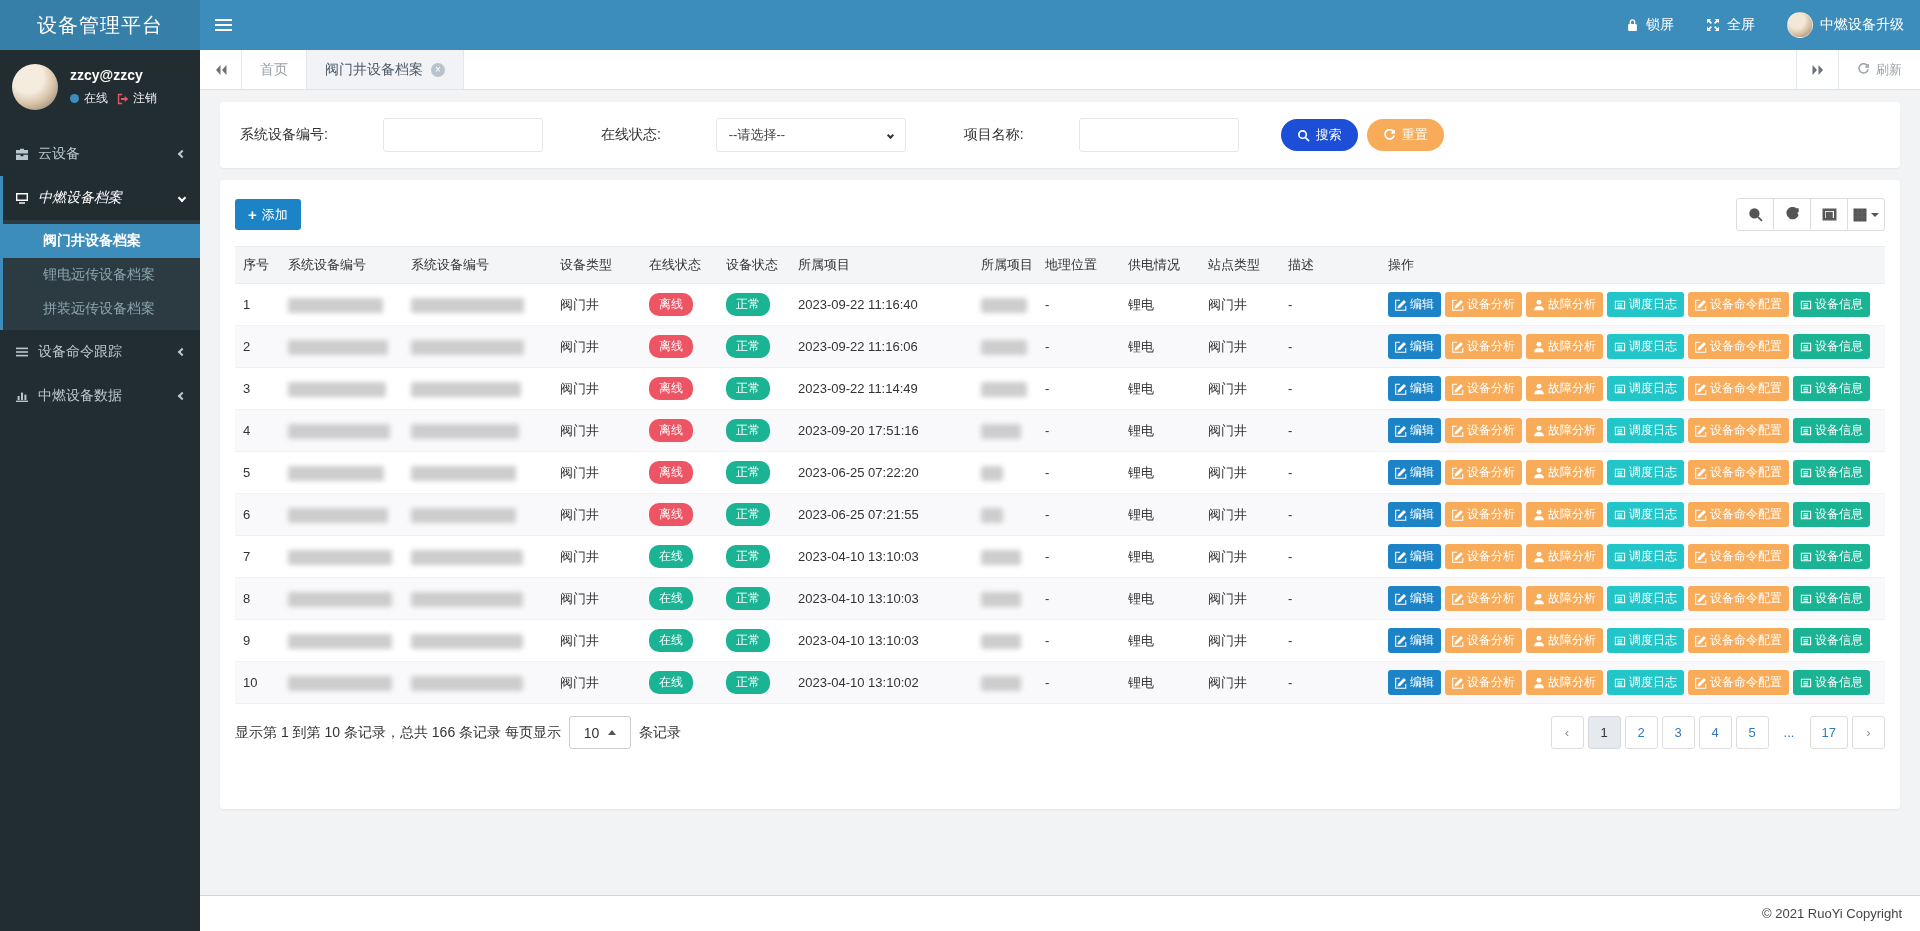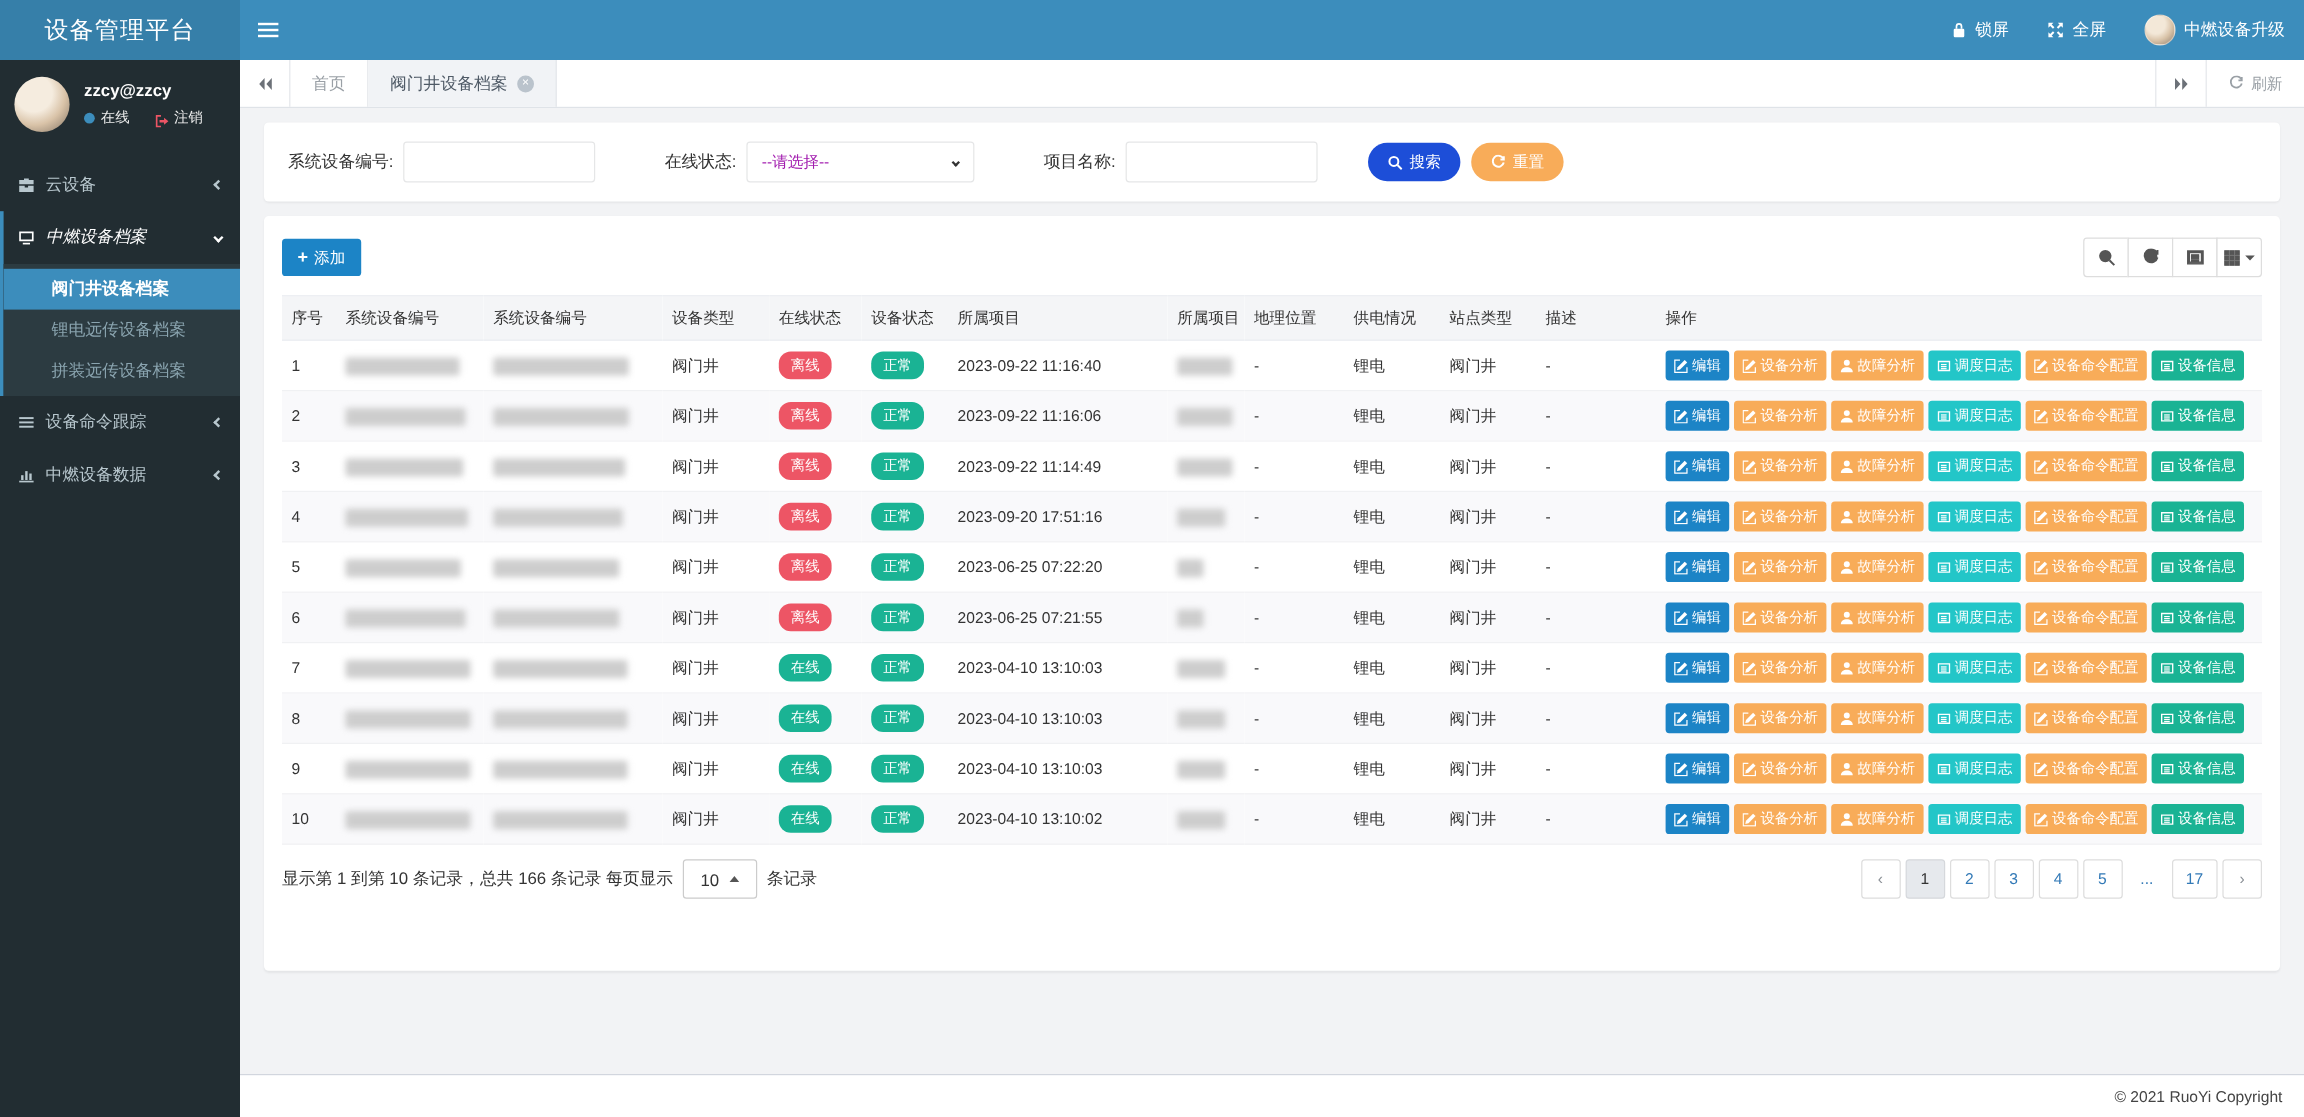--- a/index.html
+++ b/index.html
@@ -21,21 +21,21 @@
   .page-body { flex:1; display:flex; min-height:0; }
   .sidebar { width:200px; flex-shrink:0; background:#222d32; color:#b8c7ce; }
   .main { flex:1; display:flex; flex-direction:column; min-width:0; }
 
   
   .user-panel { display:flex; gap:12px; padding:14px 12px 12px; align-items:center; }
   .avatar-lg { width:46px; height:46px; border-radius:50%; flex-shrink:0; background:radial-gradient(circle at 35% 30%, #f5ecdf 0 35%, #d9c3a8 60%, #7d6e5f 100%); }
   .user-meta .u-name { color:#fff; font-size:14px; font-weight:bold; margin-bottom:7px; }
   .user-meta .u-status { display:flex; align-items:center; gap:5px; font-size:12px; color:#eee; }
   .dot-online { width:9px; height:9px; border-radius:50%; background:#3c8dbc; display:inline-block; }
-  .logout-link { display:flex; align-items:flex-end; gap:4px; margin-left:16px; cursor:pointer; color:#eee; }
+  .logout-link { display:flex; align-items:center; gap:4px; margin-left:4px; cursor:pointer; color:#eee; }
   .logout-link svg { fill:#ed5565; }
 
   .menu { margin-top:10px; list-style:none; }
   .menu-item { height:44px; display:flex; align-items:center; gap:9px; padding:0 15px; font-size:14px; cursor:pointer; color:#b8c7ce; }
   .menu-item svg { fill:#b8c7ce; flex-shrink:0; }
   .menu-item .chev { margin-left:auto; }
   .menu-group { border-left:3px solid #3c8dbc; }
   .menu-group .menu-item { padding-left:12px; color:#fff;font-style:italic; }
   .menu-group .menu-item svg { fill:#fff; }
   .submenu { background:#2c3b41; list-style:none; padding:4px 0; }
@@ -57,25 +57,25 @@
   .tab.active { background:#f1f3f6; color:#4f5a66; }
   .tab-close { width:14px; height:14px; border-radius:50%; background:#bac3cc; color:#fff; font-size:10px; line-height:14px; text-align:center; cursor:pointer; }
   .tab-refresh { display:flex; align-items:center; gap:6px; padding:0 18px; border-left:1px solid #e4e7ea; color:#9aa0a6; font-size:13px; cursor:pointer; }
   .tab-refresh svg { stroke:#9aa0a6; }
 
   
   .content { flex:1; display:flex; flex-direction:column; min-height:0; background:#f2f3f5; }
   .card { background:#fff; border-radius:4px; margin:12px 20px 0; box-shadow:0 1px 2px rgba(0,0,0,.06); }
 
   .search-card { height:66px; display:flex; align-items:center; padding:0 20px; }
-  .field { display:flex; align-items:center; }
+  .field { display:flex; align-items:center;gap:47px; }
   .field label { font-size:14px; color:#333; margin-right:8px; white-space:nowrap; }
   .field input { width:160px; height:34px; border:1px solid #e5e6e7; border-radius:3px; padding:0 9px; font-size:13px; outline:none; }
   .field + .field { margin-left:58px; }
-  .select-box { width:190px; height:34px; border:1px solid #e5e6e7; border-radius:3px; display:flex; align-items:center; padding:0 12px; font-size:13px; color:#a21caf; cursor:pointer; background:#fff; }
+  .select-box { width:190px; height:34px; border:1px solid #e5e6e7; border-radius:3px; display:flex; align-items:center; padding:0 12px; font-size:13px; color:#404040; cursor:pointer; background:#fff; }
   .select-box .chev { margin-left:auto; color:#333; width:5px; height:5px; }
   .form-btns { margin-left:42px; display:flex; gap:9px; }
   .btn-pill { display:inline-flex; align-items:center; gap:6px; height:32px; padding:0 16px; border:none; border-radius:16px; color:#fff; font-size:13px; cursor:pointer; font-family:inherit; }
   .btn-search { background:#1d4ed8; }
   .btn-reset { background:#f8ac59; }
   .btn-pill svg { stroke:#fff; fill:none; }
 
   .table-card { padding:18px 15px 60px; flex-shrink:0; }
   .table-toolbar { display:flex; align-items:center; margin-bottom:15px; }
   .btn-add { display:inline-flex; align-items:center; gap:5px; height:31px; padding:0 13px; background:#1c84c6; color:#fff; border:none; border-radius:3px; font-size:13px; cursor:pointer; font-family:inherit; }

